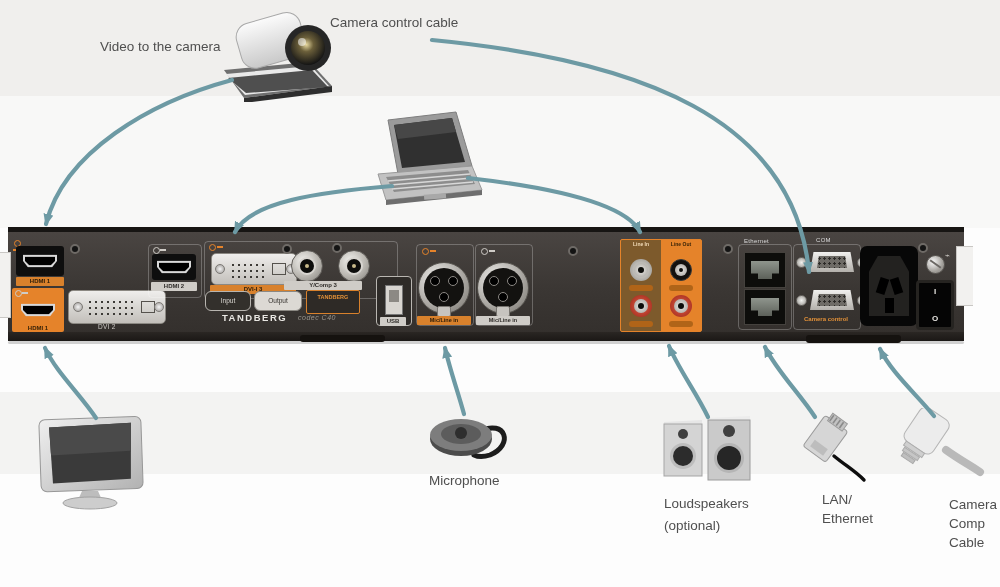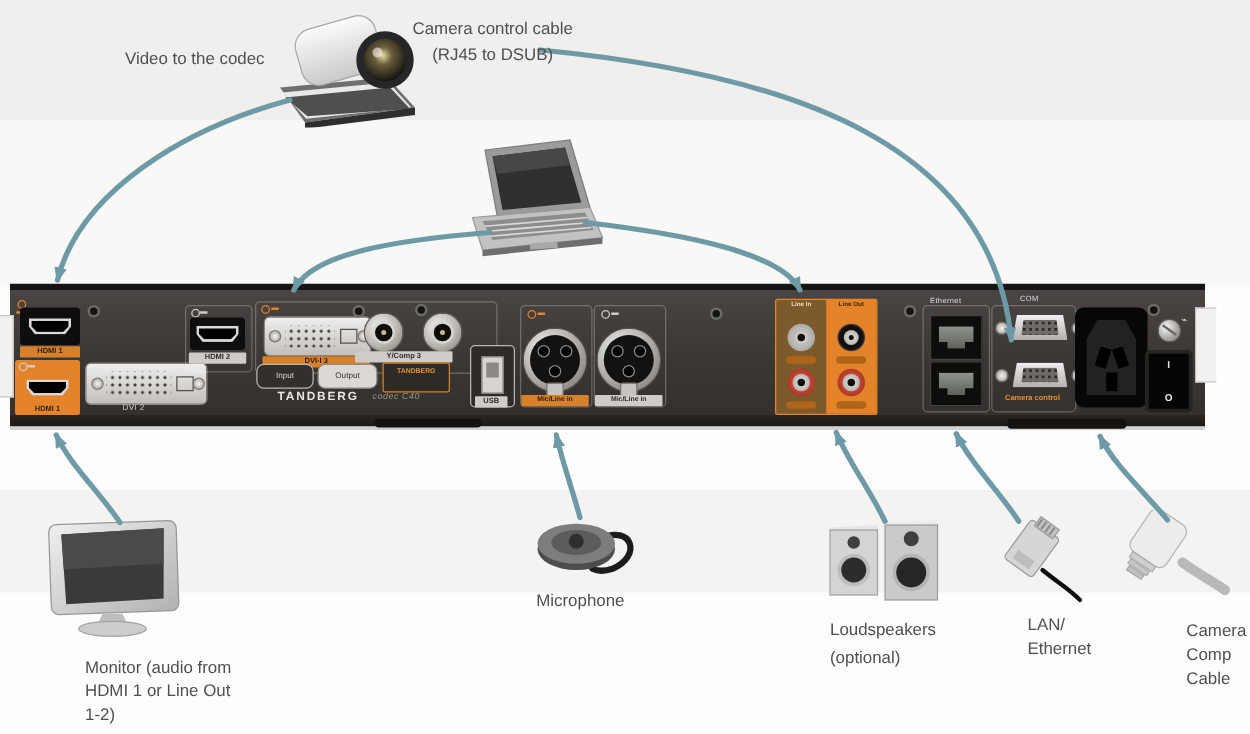--- a/index.html
+++ b/index.html
@@ -355,30 +355,24 @@
       <path d="M 468 178 C 556 188, 626 204, 640 232" marker-end="url(#ah)"></path>
       <path d="M 96 418 C 80 394, 56 372, 45 348" marker-end="url(#ah)"></path>
       <path d="M 464 414 C 458 392, 450 370, 445 348" marker-end="url(#ah)"></path>
       <path d="M 708 417 C 696 392, 678 368, 669 346" marker-end="url(#ah)"></path>
       <path d="M 815 417 C 800 394, 776 370, 765 347" marker-end="url(#ah)"></path>
       <path d="M 934 416 C 916 394, 891 372, 880 349" marker-end="url(#ah)"></path>
     </g>
   </svg>
 
   <div class="callout" style="left:100px;top:36px;">
-    <div>Video to the codec</div>
+    <div>Video to the camera</div>
   </div>
   <div class="callout" style="left:330px;top:12px;text-align:center;">
     <div>Camera control cable</div>
-    <div>(RJ45 to DSUB)</div>
-  </div>
-  <div class="callout" style="left:68px;top:524px;line-height:19px;">
-    <div>Monitor (audio from</div>
-    <div>HDMI 1 or Line Out</div>
-    <div>1-2)</div>
   </div>
   <div class="callout" style="left:429px;top:470px;">
     <div>Microphone</div>
   </div>
   <div class="callout" style="left:664px;top:493px;line-height:22px;">
     <div>Loudspeakers</div>
     <div>(optional)</div>
   </div>
   <div class="callout" style="left:822px;top:490px;line-height:19px;">
     <div>LAN/</div>

